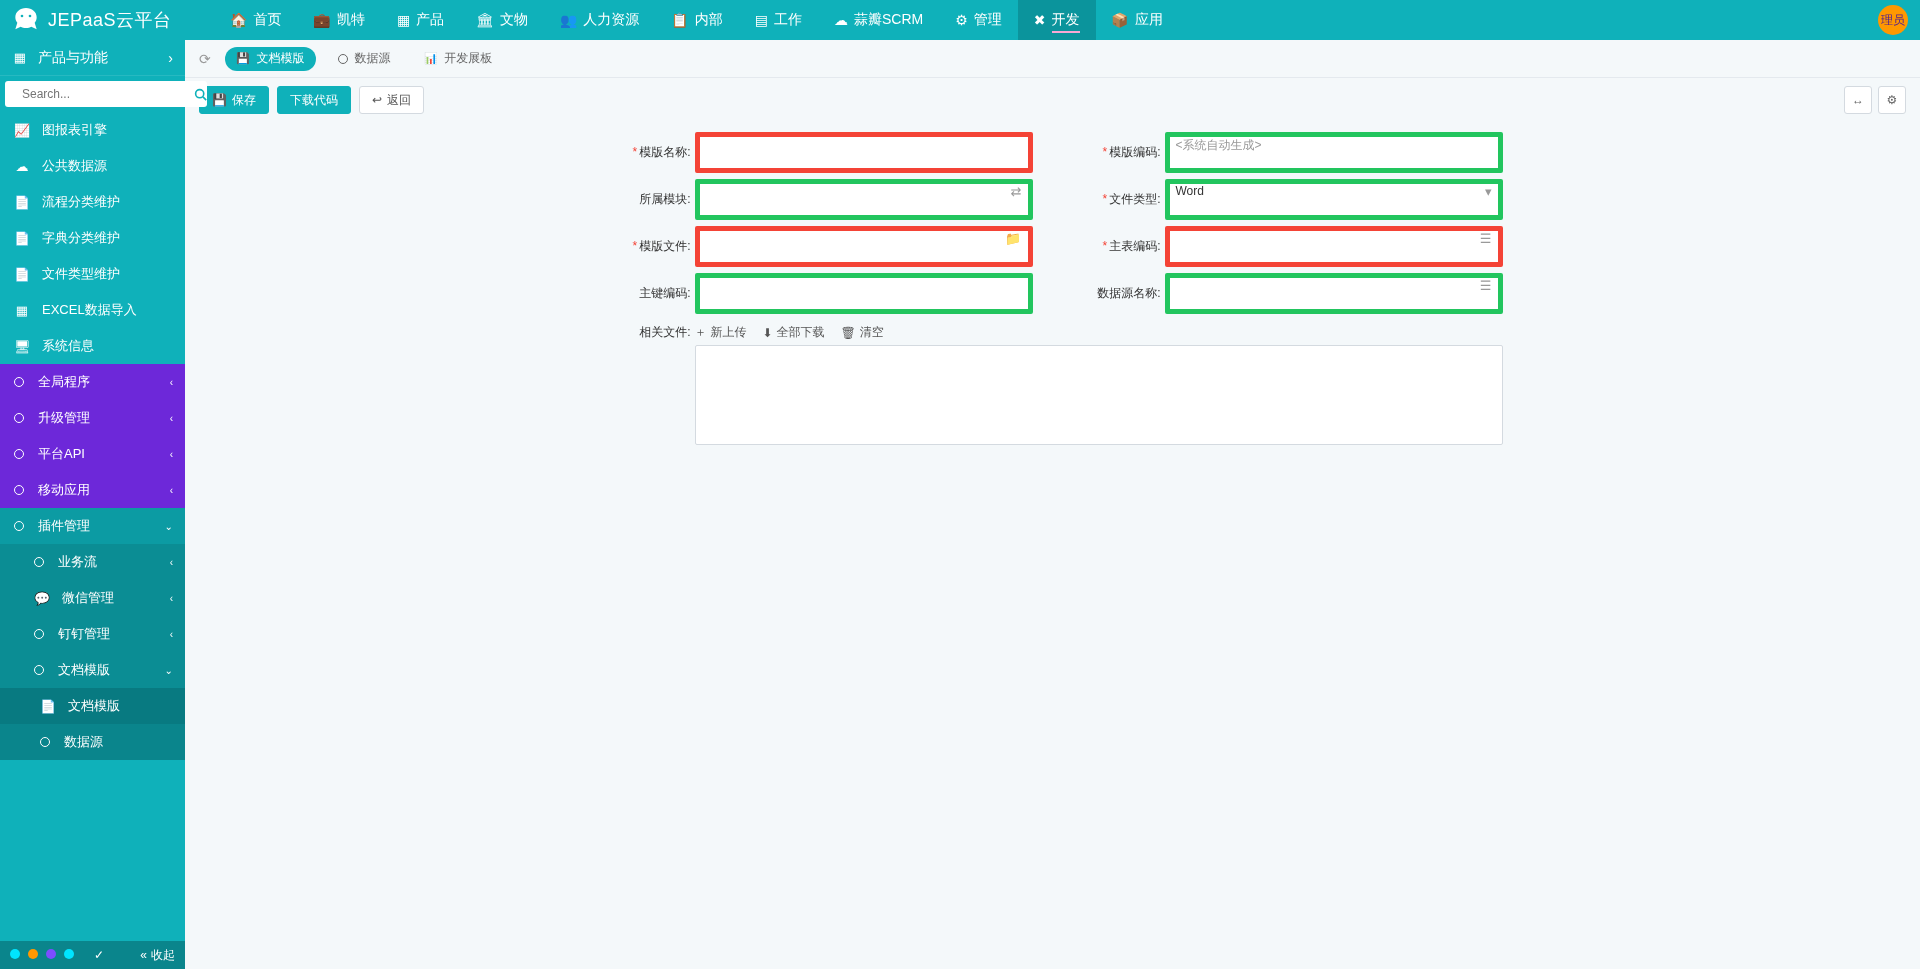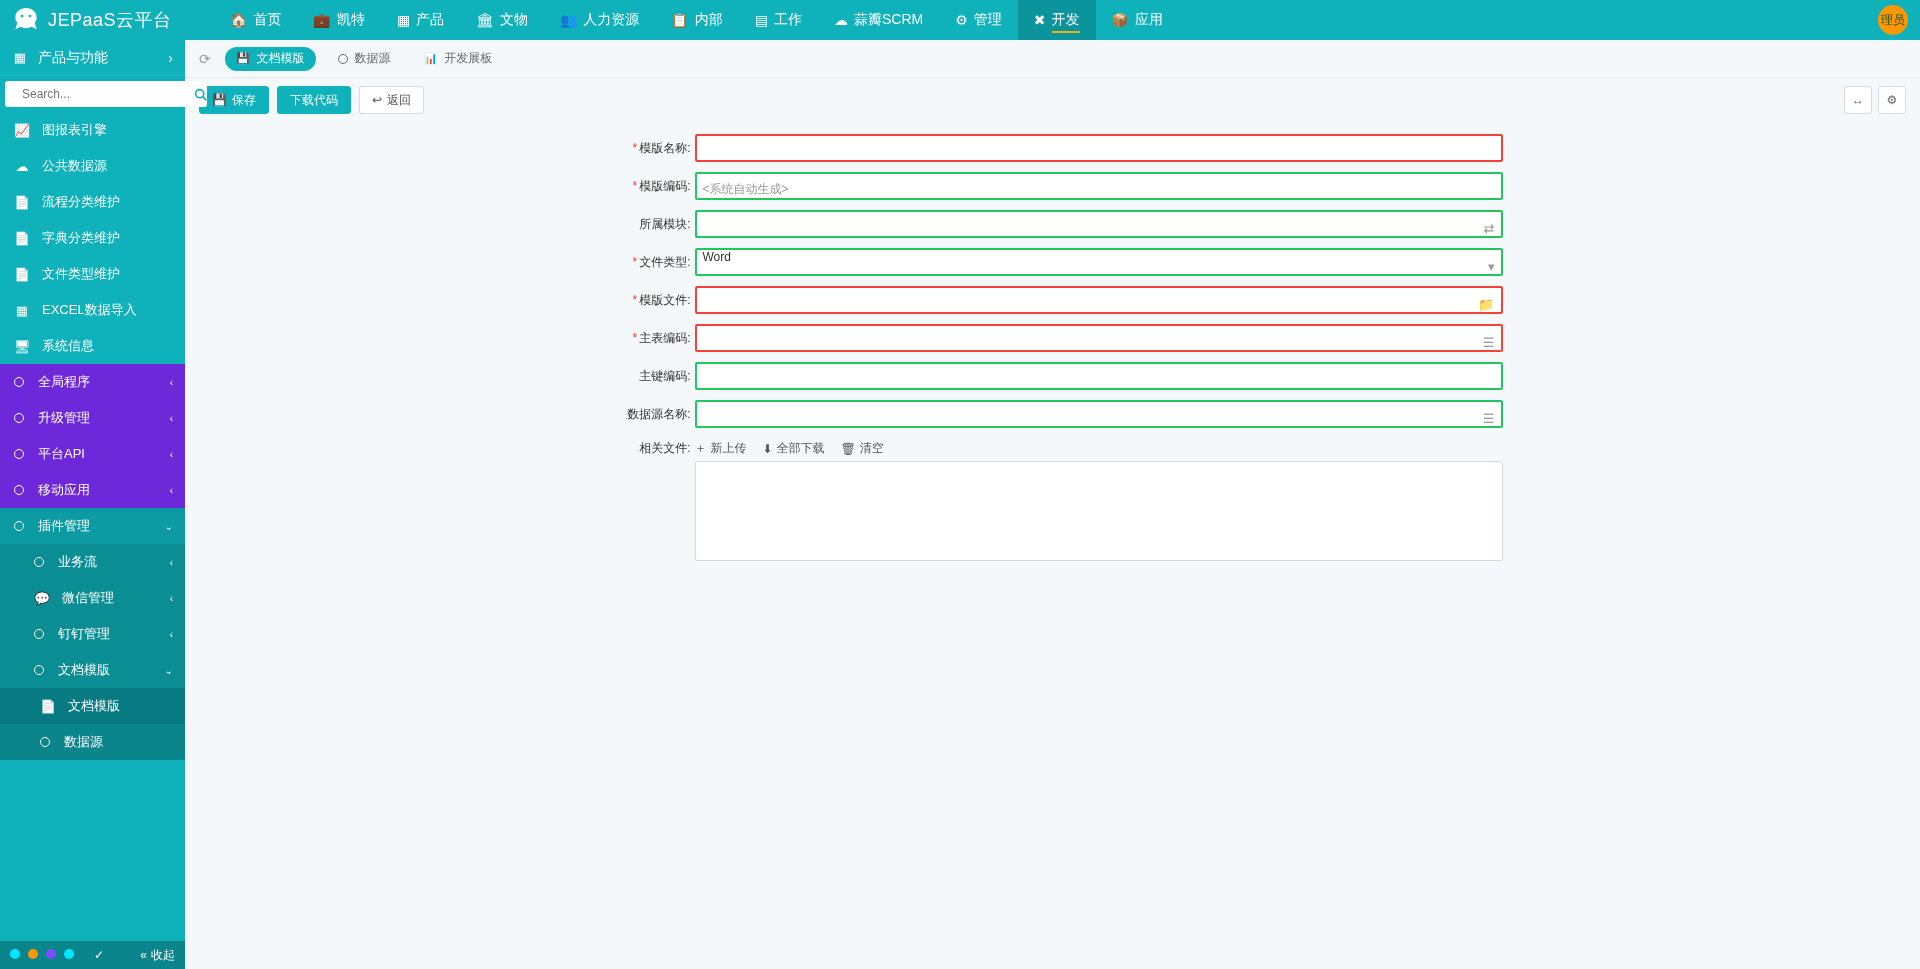--- a/index.html
+++ b/index.html
@@ -12,25 +12,25 @@
       width: 214px; display: flex; align-items: center; padding-left: 10px; gap: 6px;
     }
     .logo svg { width: 32px; height: 32px; }
     .logo-text { font-size: 18px; font-weight: 500; letter-spacing: .5px; }
     .topnav-items { display: flex; flex: 1; height: 100%; align-items: stretch; }
     .topnav-item {
       display: flex; align-items: center; gap: 6px; padding: 0 16px; cursor: pointer;
       font-size: 14px;
     }
     .topnav-item.active { background: #0b949c; }
-    .topnav-item.active .tni-label { border-bottom: 2px solid #eab308; padding-bottom: 2px; margin-top: 4px; }
+    .topnav-item.active .tni-label { border-bottom: 2px solid #f9a8d4; padding-bottom: 2px; margin-top: 4px; }
     .tni-icon { font-size: 14px; }
     .avatar {
       width: 30px; height: 30px; border-radius: 50%; background: #ff9800;
-      display: flex; align-items: center; justify-content: center; color: #14532d;
+      display: flex; align-items: center; justify-content: center; color: #4c1d95;
       font-size: 12px; margin: 0 12px; cursor: pointer;
     }
 
     .layout { display: flex; height: calc(100vh - 40px); }
     .sidebar {
       width: 185px; background: #0fb1ba; display: flex; flex-direction: column;
       color: #fff; position: relative; flex-shrink: 0;
     }
     .sidebar-header {
       height: 36px; display: flex; align-items: center; padding: 0 12px;
@@ -107,33 +107,33 @@
     .btn.default { background: #fff; color: #555; border-color: #d4dae0; }
     .toolbar-right { margin-left: auto; display: flex; gap: 6px; }
     .icon-btn {
       width: 28px; height: 28px; border: 1px solid #d4dae0; border-radius: 3px;
       background: #fff; display: flex; align-items: center; justify-content: center;
       color: #666; cursor: pointer; font-size: 12px;
     }
 
     .form-area { padding: 10px 24px; }
     .form-grid {
-      display: grid; grid-template-columns: 1fr; column-gap: 40px;
+      display: grid; grid-template-columns: 1fr 1fr; column-gap: 40px;
       max-width: 900px; margin: 0 auto;
     }
     .form-row { display: flex; align-items: center; margin-bottom: 6px; min-height: 32px; }
     .form-row.full { grid-column: 1 / -1; align-items: flex-start; }
     .flabel {
       width: 92px; text-align: right; font-size: 12px; color: #333;
       flex-shrink: 0; padding-right: 4px;
     }
     .flabel .req { color: #f44336; margin-right: 2px; }
     .fcontrol {
-      flex: 1; height: 28px; border: 2px solid #22c55e; border-radius: 2px;
-      background: #fff; display: flex; align-items: flex-end; padding: 0 6px;
+      flex: 1; height: 41px; border: 5px solid #22c55e; border-radius: 2px;
+      background: #fff; display: flex; align-items: flex-start; padding: 0 6px;
       font-size: 12px; color: #333;
     }
     .fcontrol.error { border-color: #f44336; }
     .fcontrol input, .fcontrol .finput {
       flex: 1; border: none; outline: none; font-size: 12px; background: transparent;
       height: 100%;
     }
     .fcontrol .suffix-icon { color: #999; font-size: 13px; cursor: pointer; }
     .placeholder-txt { color: #999; }
 

